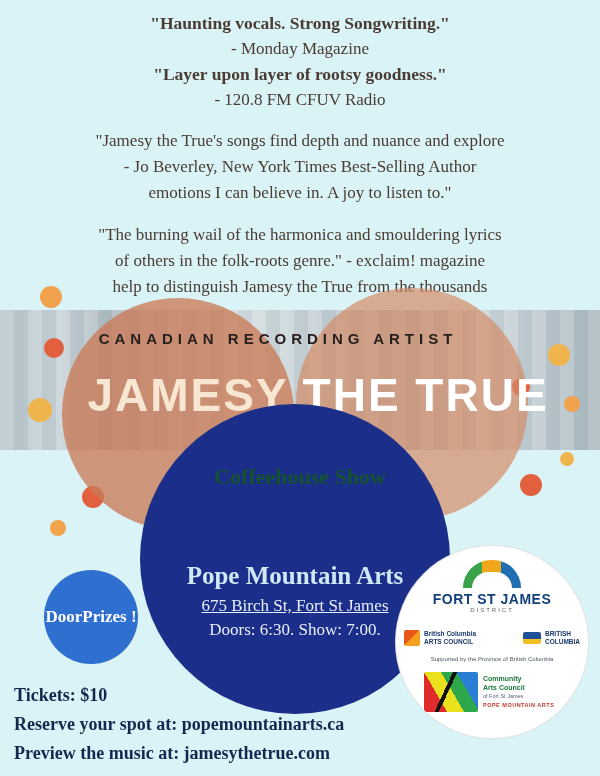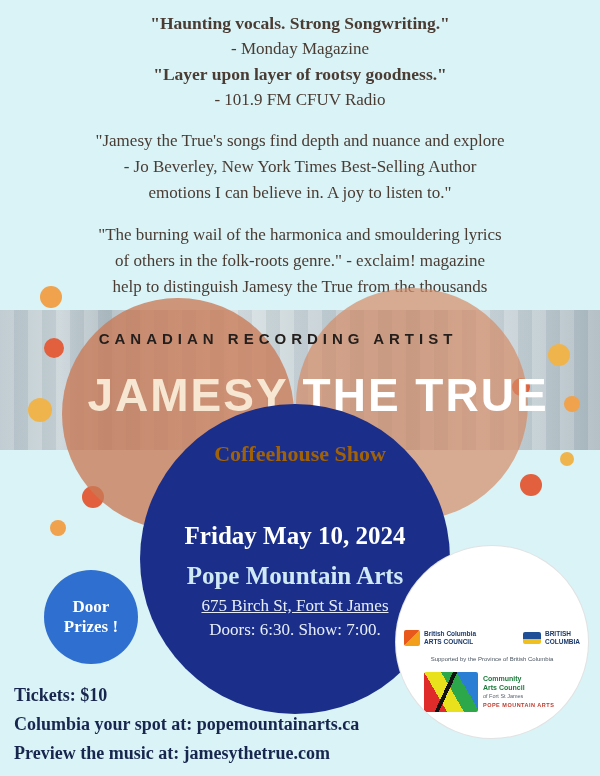--- a/index.html
+++ b/index.html
@@ -120,25 +120,25 @@
   
   .navy {
     position: absolute;
     width: 310px; height: 310px;
     left: 140px; top: 404px;
     border-radius: 50%;
     background: #1b2f8a;
   }
   .coffee {
     position: absolute;
-    top: 441px;
+    top: 464px;
     left: 0;
     width: 600px;
     text-align: center;
-    color: #a16207;
+    color: #14532d;
     font-family: "Liberation Serif", serif;
     font-weight: bold;
     font-size: 22px;
   }
   .date {
     position: absolute;
     top: 522px;
     left: 140px;
     width: 310px;
     text-align: center;
@@ -177,21 +177,21 @@
   }
 
   
   .prize {
     position: absolute;
     width: 94px; height: 94px;
     left: 44px; top: 570px;
     border-radius: 50%;
     background: #2f6fd0;
     display: flex;
-    flex-direction: column;
+    flex-direction: row;
     align-items: center;
     justify-content: center;
     color: #fff;
     font-weight: bold;
     font-size: 17px;
     line-height: 20px;
     text-align: center;
     font-family: Liberation Serif, serif;
   }
 
@@ -322,21 +322,21 @@
 </style>
 </head>
 <body>
 
 <div class="poster">
 
   <div class="quotes">
     <div class="q-bold">"Haunting vocals. Strong Songwriting."</div>
     <div class="q-line">- Monday Magazine</div>
     <div class="q-bold">"Layer upon layer of rootsy goodness."</div>
-    <div class="q-line">- 101.9 FM CFUV Radio</div>
+    <div class="q-line">- 120.8 FM CFUV Radio</div>
     <div class="q-gap"></div>
     <div class="q-block">"Jamesy the True's songs find depth and nuance and explore</div>
     <div class="q-block">- Jo Beverley, New York Times Best-Selling Author</div>
     <div class="q-block">emotions I can believe in. A joy to listen to."</div>
     <div class="q-gap"></div>
     <div class="q-block">"The burning wail of the harmonica and smouldering lyrics</div>
     <div class="q-block">of others in the folk-roots genre." - exclaim! magazine</div>
     <div class="q-block">help to distinguish Jamesy the True from the thousands</div>
   </div>
 
@@ -357,31 +357,35 @@
   <div class="circ big-right"></div>
 
   <div class="artist-kicker">CANADIAN RECORDING ARTIST</div>
   <div class="title-main">
     <span class="t1">JAMESY</span>
     <span class="t2">THE TRUE</span>
   </div>
 
   <div class="navy"></div>
   <div class="coffee">Coffeehouse Show</div>
-  <div class="date">Friday May 10, 2024</div>
   <div class="venue">Pope Mountain Arts</div>
   <div class="addr">675 Birch St, Fort St James</div>
   <div class="doors">Doors: 6:30. Show: 7:00.</div>
 
   <div class="prize">
     <span>Door</span>
     <span>Prizes !</span>
   </div>
 
   <div class="sponsor">
+    <div class="fsj">
+      <div class="fsj-arc"></div>
+      <div class="fsj-name">FORT ST JAMES</div>
+      <div class="fsj-sub">DISTRICT</div>
+    </div>
 
     <div class="bcrow">
       <div class="bcac">
         <div class="bcac-mark"></div>
         <div class="bc-txt">
           <div>British Columbia</div>
           <div>ARTS COUNCIL</div>
         </div>
       </div>
       <div class="bcgov">
@@ -401,17 +405,17 @@
         <div>Community</div>
         <div>Arts Council</div>
         <div class="l2">of Fort St James</div>
         <div class="l3">POPE MOUNTAIN ARTS</div>
       </div>
     </div>
   </div>
 
   <div class="footer">
     <div class="f-line">Tickets: $10</div>
-    <div class="f-line">Columbia your spot at: popemountainarts.ca</div>
+    <div class="f-line">Reserve your spot at: popemountainarts.ca</div>
     <div class="f-line">Preview the music at: jamesythetrue.com</div>
   </div>
 
 </div>
 
 </body></html>

